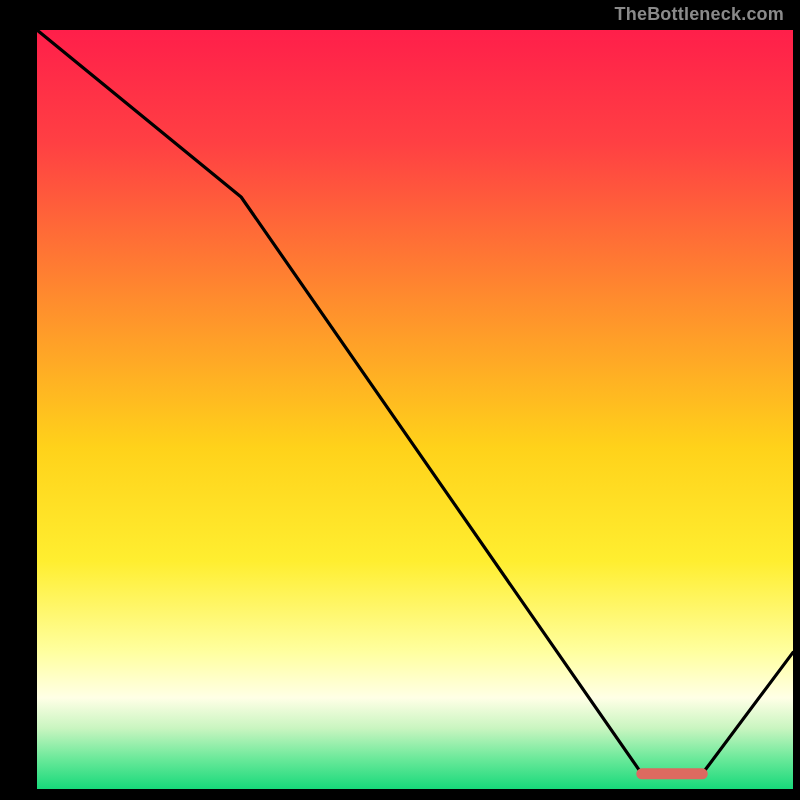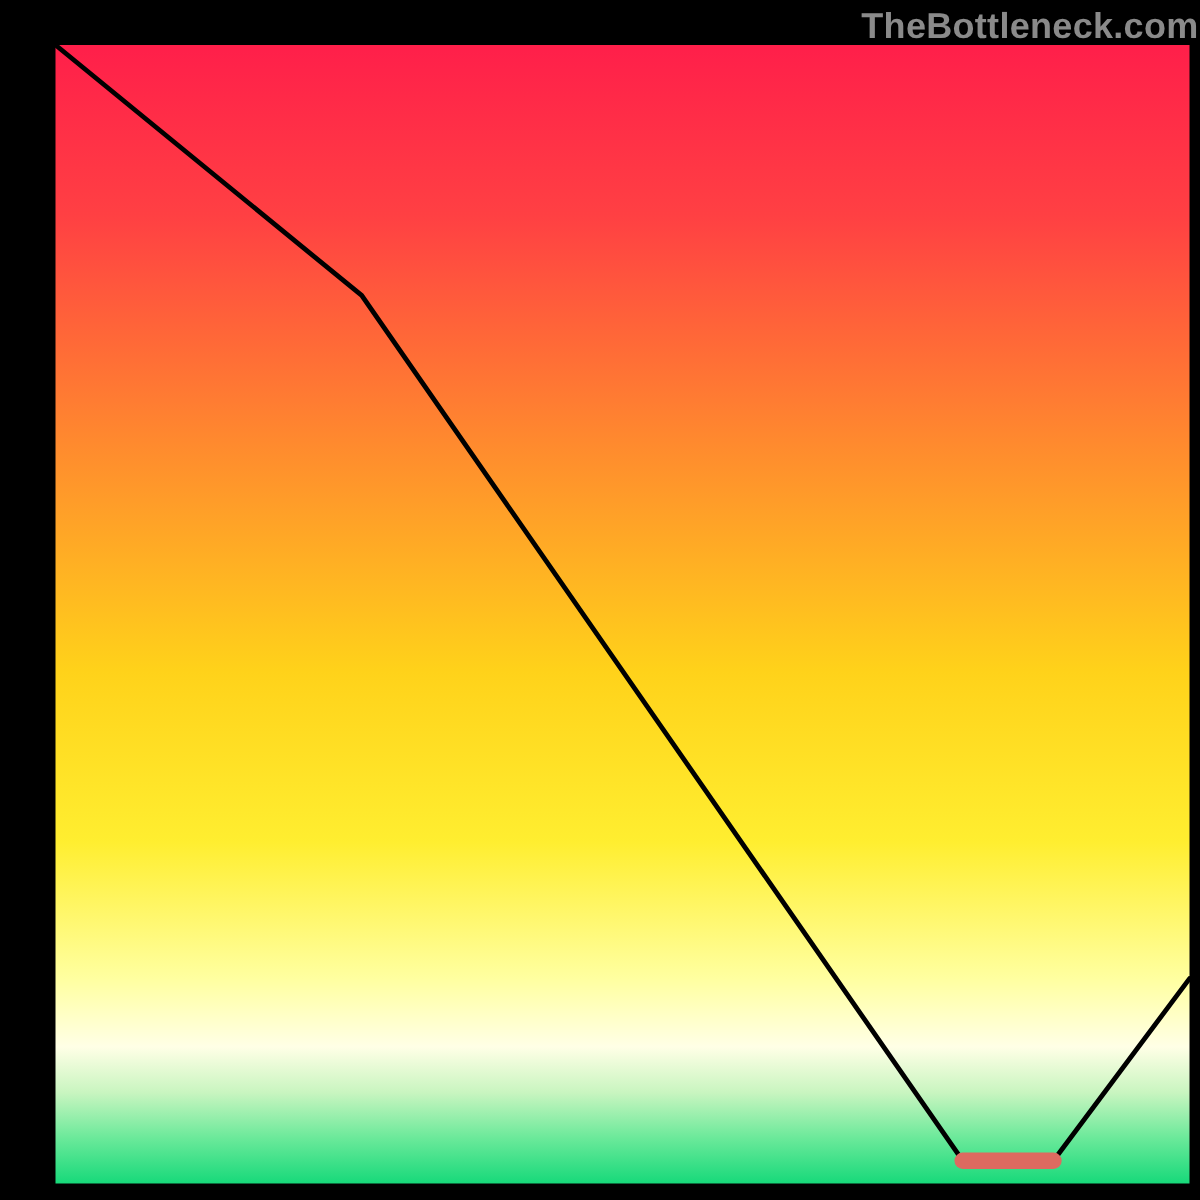--- a/index.html
+++ b/index.html
@@ -11,23 +11,23 @@
     overflow: hidden;
   }
   .container {
     position: relative;
     width: 800px;
     height: 800px;
   }
   .watermark {
     position: absolute;
     top: 4px;
-    right: 1px;
+    right: 16px;
     font-family: Arial, Helvetica, sans-serif;
-    font-size: 24px;
+    font-size: 18px;
     font-weight: 600;
     color: #8a8a8a;
     letter-spacing: 0.2px;
     user-select: none;
   }
   svg {
     display: block;
   }
 </style>
 </head>

